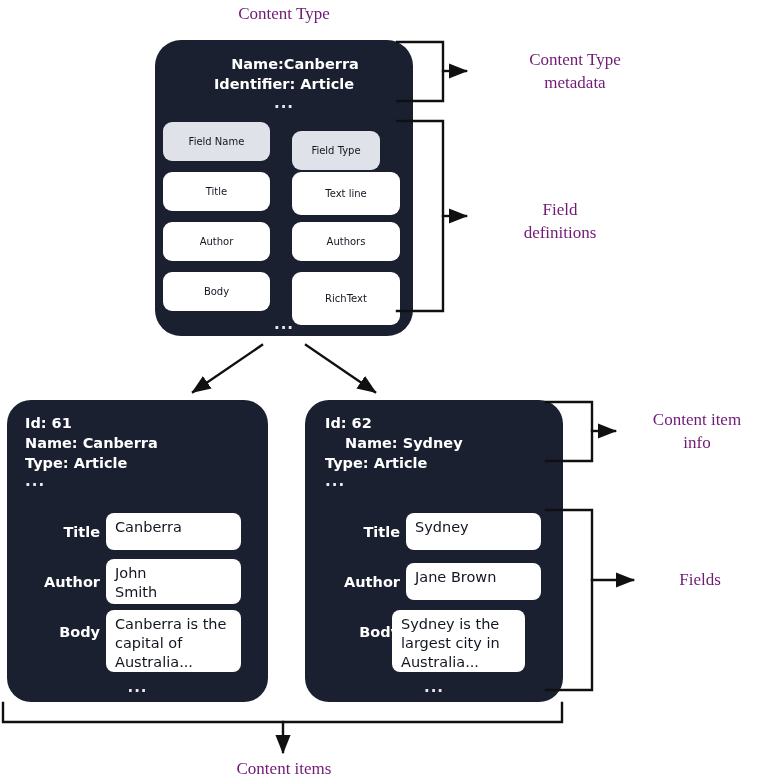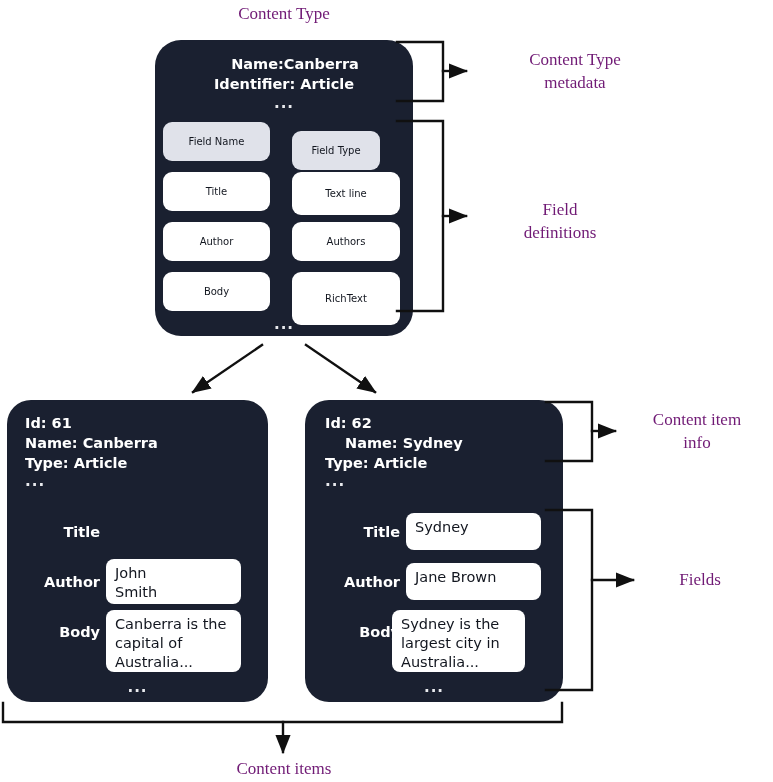--- a/index.html
+++ b/index.html
@@ -137,20 +137,21 @@
   <div class="ellipsis" style="left:155px; top:317px; width:258px; text-align:center;">...</div>
 
   <div class="card" id="item-card-1"></div>
 
   <div class="meta" style="left:25px; top:413px;">Id: 61</div>
   <div class="meta" style="left:25px; top:433px;">Name: Canberra</div>
   <div class="meta" style="left:25px; top:453px;">Type: Article</div>
   <div class="ellipsis" style="left:25px; top:474px;">...</div>
 
   <div class="f-label" style="left:20px; top:525px; width:80px;">Title</div>
+  <div class="f-box" style="left:106px; top:513px; width:135px; height:37px;">Canberra</div>
 
   <div class="f-label" style="left:20px; top:575px; width:80px;">Author</div>
   <div class="f-box" style="left:106px; top:559px; width:135px; height:45px;">John
 Smith</div>
 
   <div class="f-label" style="left:20px; top:625px; width:80px;">Body</div>
   <div class="f-box" style="left:106px; top:610px; width:135px; height:62px;">Canberra is the
 capital of
 Australia...</div>
 

